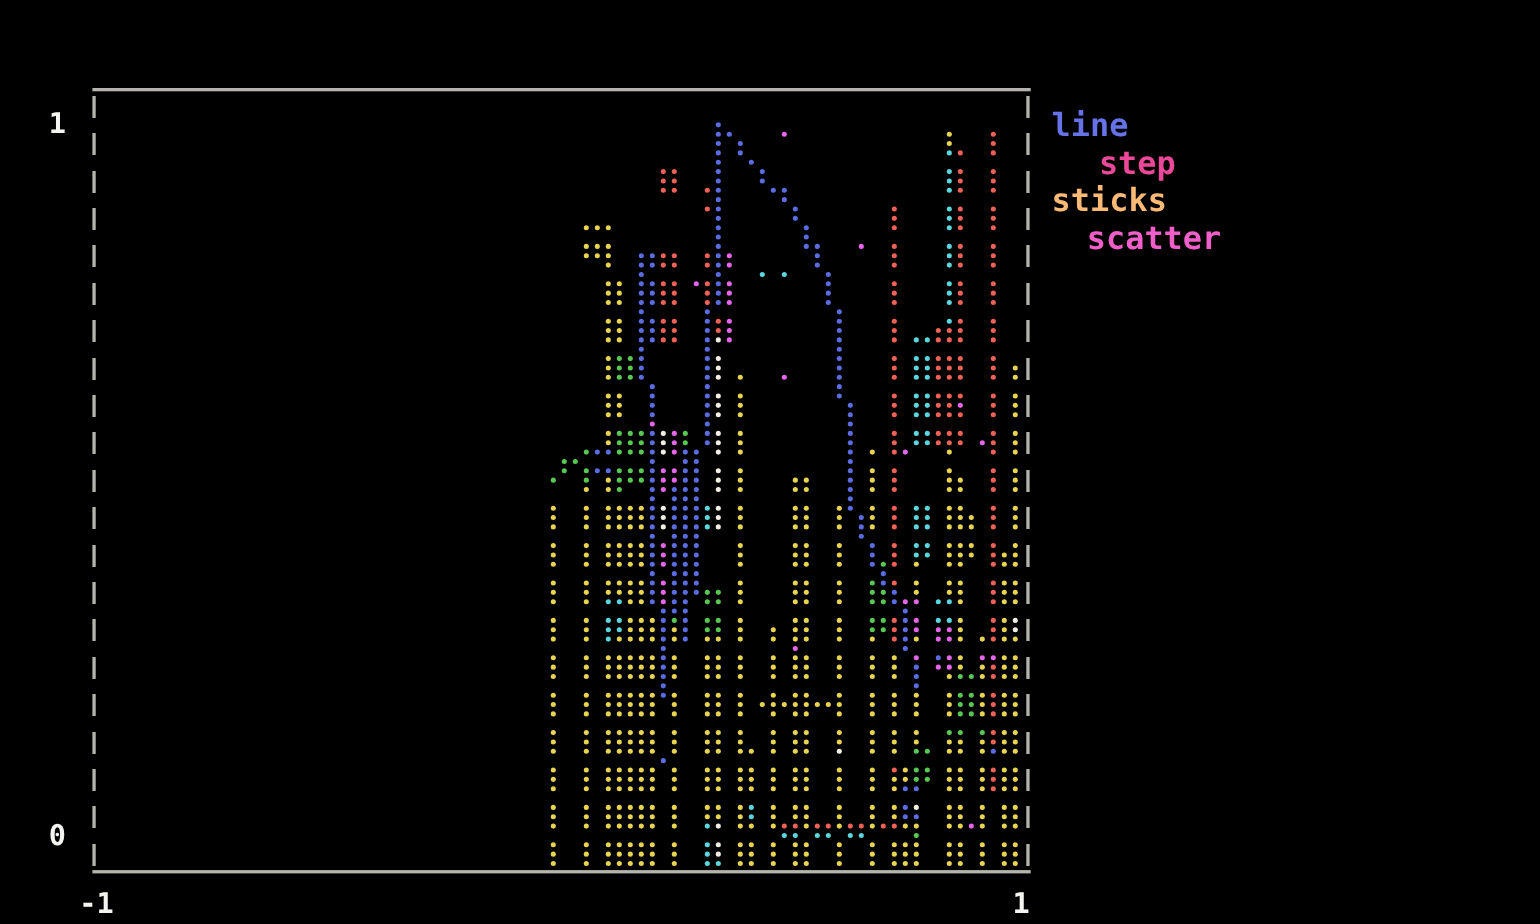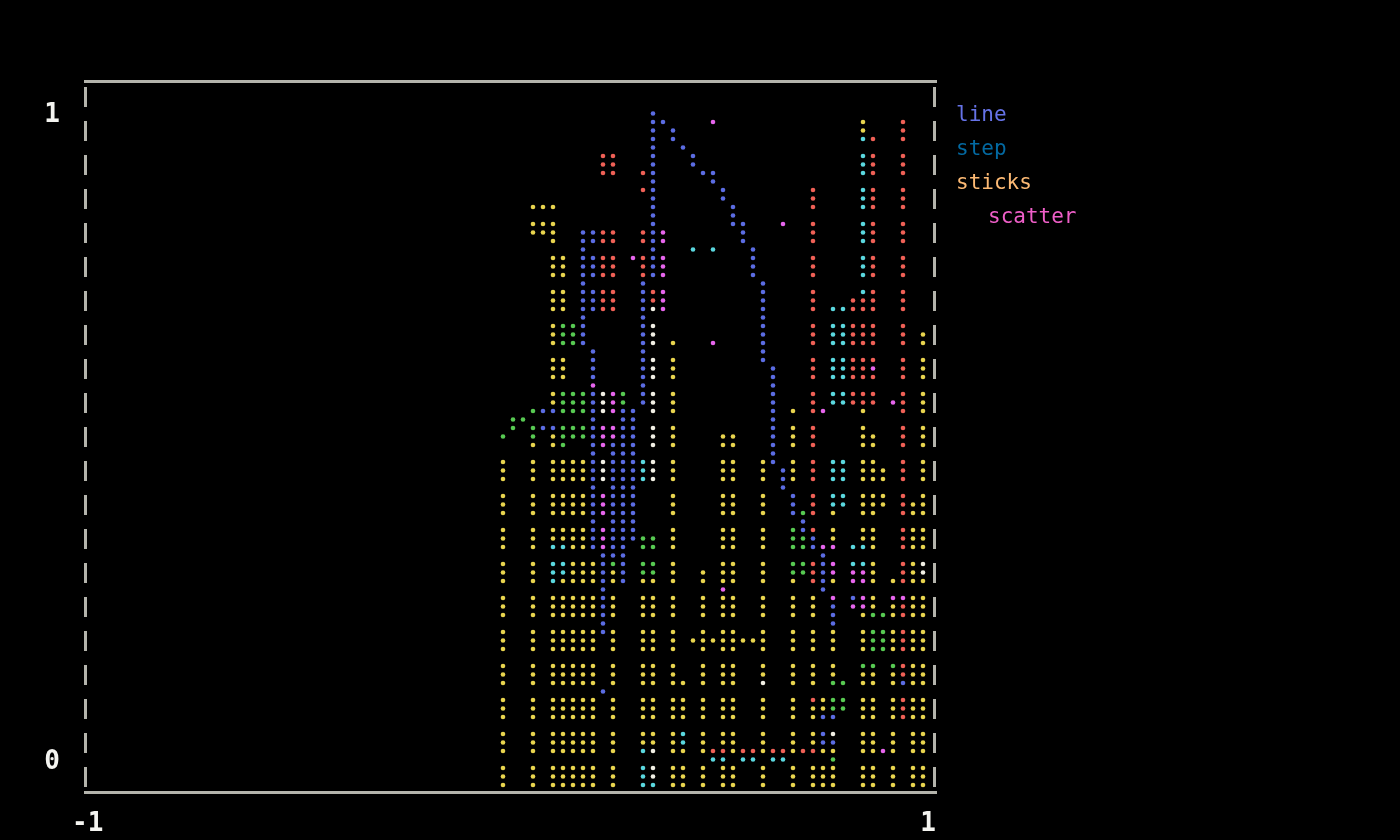--- a/index.html
+++ b/index.html
@@ -4,21 +4,21 @@
 <style>
   html,body{margin:0;padding:0;background:#000;width:1400px;height:840px;overflow:hidden;}
   body{position:relative;font-family:"DejaVu Sans Mono","Liberation Mono",monospace;}
   .abs{position:absolute;}
   .tick{color:var(--label,#f4f4f0);font-size:26px;font-weight:bold;line-height:28px;}
   .tick.right{text-align:right;}
   #plot-svg{position:absolute;left:85px;top:80px;}
   .border{background:var(--border,#b4b4ac);}
   .dashv{width:3px;background:repeating-linear-gradient(180deg,var(--border,#b4b4ac) 0 20px,transparent 20px 34px);}
   #legend{position:absolute;left:956px;top:99px;}
-  .legend-item{height:34px;line-height:30px;font-size:21px;font-weight:normal;white-space:pre;}
+  .legend-item{height:34px;line-height:30px;font-size:29px;font-weight:bold;white-space:pre;}
 </style>
 </head>
 <body style="--border: #b4b4ac; --label: #f4f4f0;">
 
 <div class="abs border" style="left:84px;top:80px;width:853px;height:3px;"></div>
 <div class="abs border" style="left:84px;top:791px;width:853px;height:3px;"></div>
 <div class="abs dashv" style="left:84px;top:87px;height:704px;"></div>
 <div class="abs dashv" style="left:933px;top:87px;height:712px;"></div>
 
 <svg id="plot-svg" width="850" height="712" viewBox="0 0 850 712">
@@ -1268,16 +1268,16 @@
     <circle cx="748.0" cy="679.5" r="2.3" fill="#57c952"></circle>
   </svg>
 
 <div class="abs tick right" style="left:18px;top:99px;width:42px;">1</div>
 <div class="abs tick right" style="left:18px;top:746px;width:42px;">0</div>
 <div class="abs tick" style="left:72px;top:808px;width:50px;">-1</div>
 <div class="abs tick right" style="left:900px;top:808px;width:36px;">1</div>
 
 <div id="legend">
   <div class="legend-item" style="color: rgb(102, 115, 232);">line</div>
-  <div class="legend-item" style="color: #0369a1;">step</div>
+  <div class="legend-item" style="color: #ec4899; margin-left: 43px;">step</div>
   <div class="legend-item" style="color: #fdba74;">sticks</div>
   <div class="legend-item" style="color: rgb(240, 95, 201); margin-left: 32px;">scatter</div>
 </div>
 
 </body></html>

